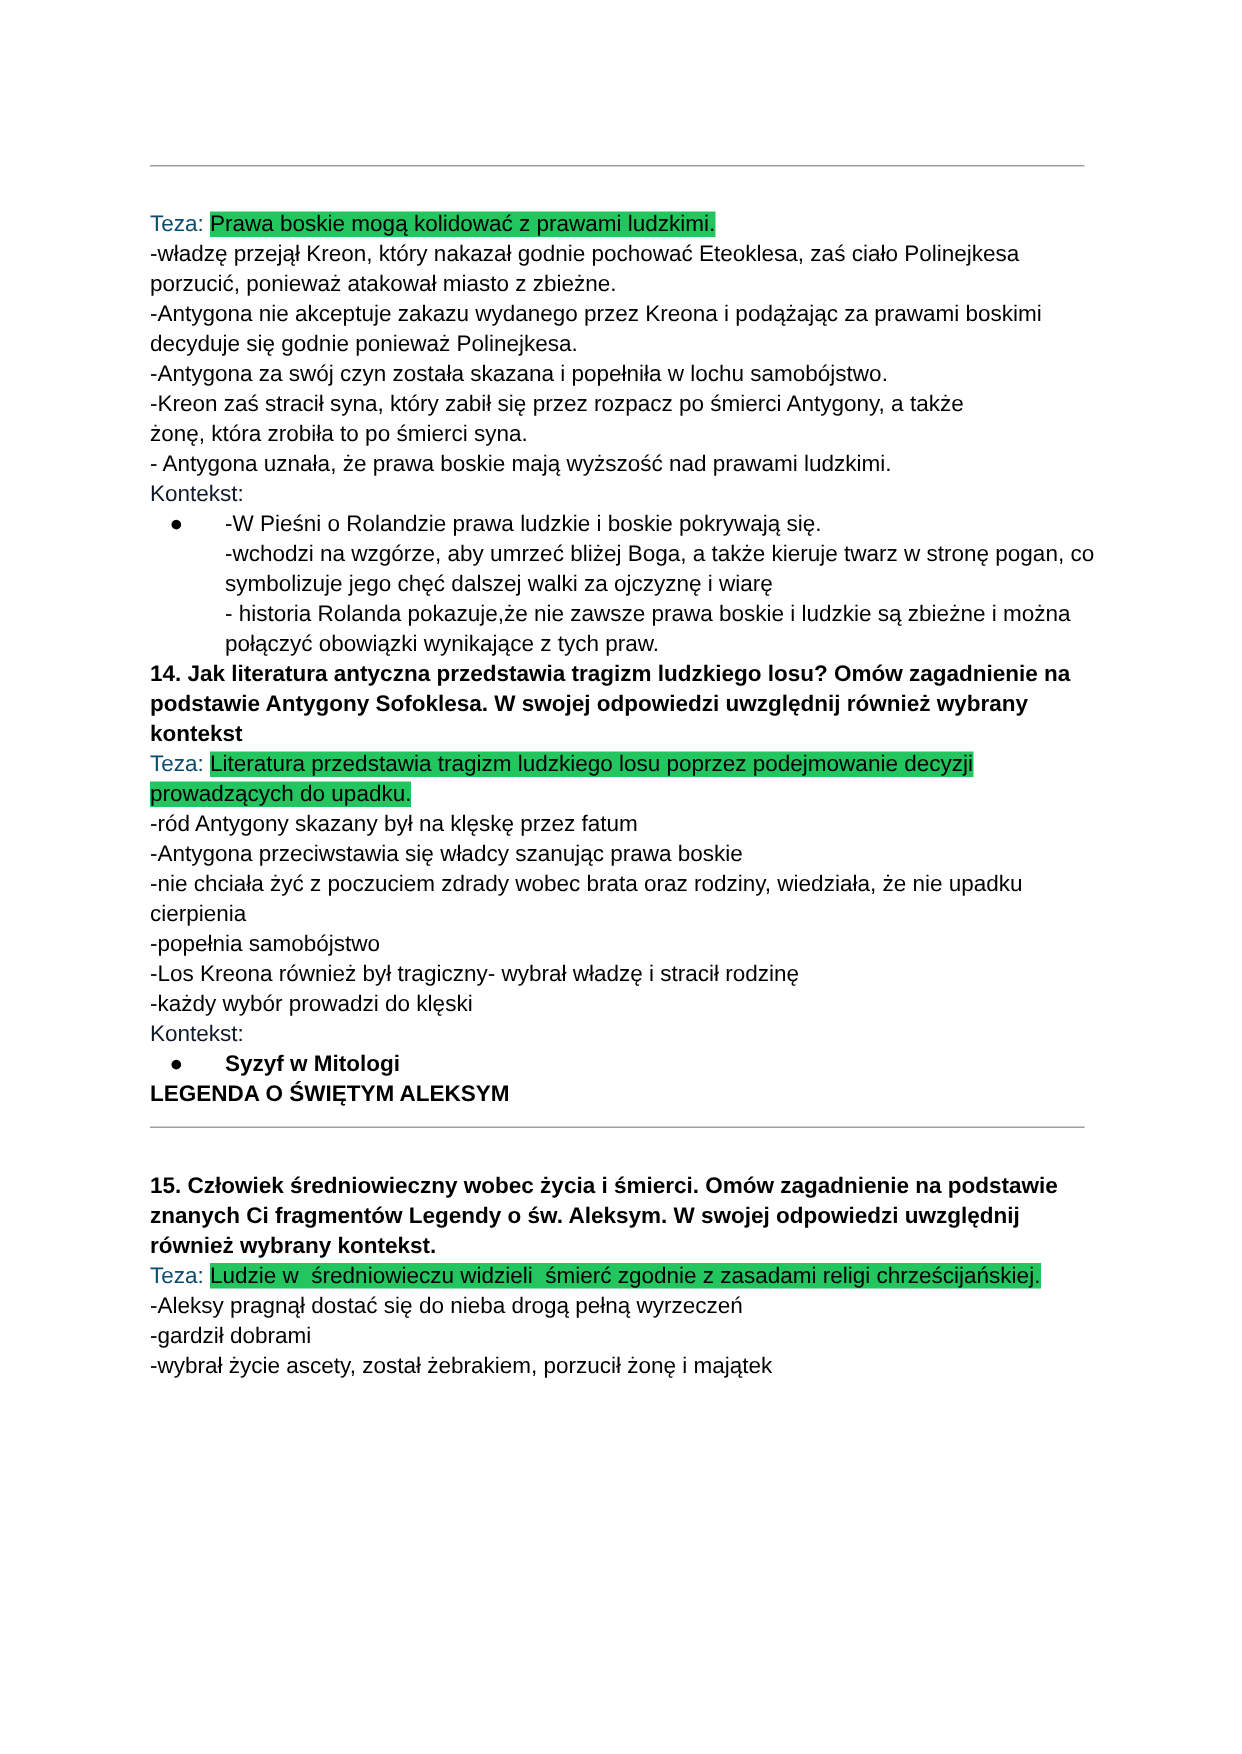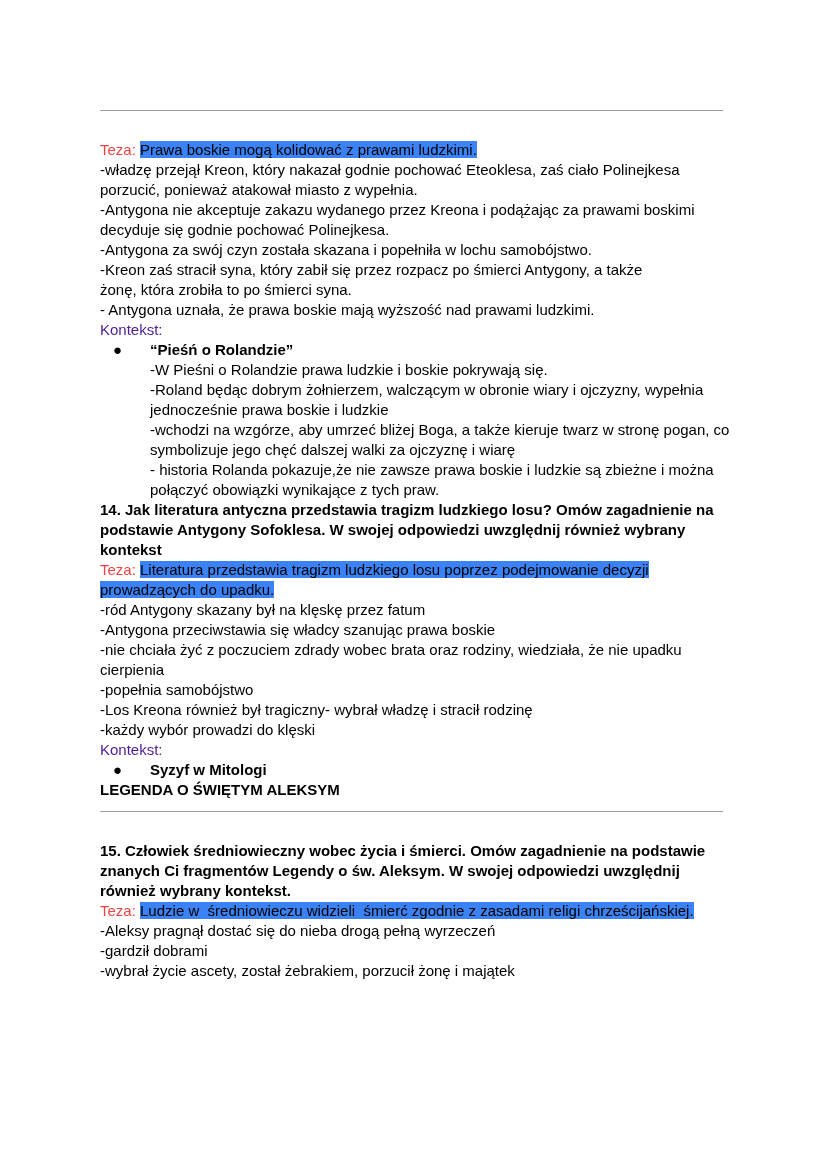--- a/index.html
+++ b/index.html
@@ -3,51 +3,49 @@
 <meta charset="utf-8">
 <style>
   html, body { margin: 0; padding: 0; background: #ffffff; }
   body { width: 828px; height: 1169px; position: relative; overflow: hidden;
          font-family: "Liberation Sans", sans-serif; color: #000; }
   .page { position: absolute; left: 100px; top: 99px; width: 625px; }
   .title { font-weight: bold; font-size: 15px; line-height: 20px; margin: 0; }
   hr.rule { border: 0; border-top: 1.5px solid #9e9e9e; margin: 11px 0 0 0; width: 623px; }
   .q { font-weight: bold; font-size: 15px; line-height: 20px; margin: 0; }
   .line { font-size: 15px; line-height: 20px; margin: 0; }
-  .teza-label { color: #ef4444; }
-  .hl { background: #3b82f6; }
-  .ctx { color: #4c1d95; font-size: 15px; line-height: 20px; margin: 0; }
+  .teza-label { color: #0c4a6e; }
+  .hl { background: #22c55e; }
+  .ctx { color: #0f172a; font-size: 15px; line-height: 20px; margin: 0; }
   ul.ctx-list { margin: 0; padding: 0; list-style: none; }
   ul.ctx-list li { position: relative; padding-left: 50px; font-size: 15px; line-height: 20px; }
   ul.ctx-list li .bullet { position: absolute; left: 13px; top: 0; font-size: 15px; }
   .sub { font-size: 15px; line-height: 20px; margin: 0; }
   .gap1 { height: 29px; }
 </style>
 </head>
 <body>
 
 <div class="page">
 
   <hr class="rule">
   <div class="gap1"></div>
 
   <div>
     <p class="line"><span class="teza-label">Teza:</span> <span class="hl">Prawa boskie mogą kolidować z prawami ludzkimi.</span></p>
-    <p class="line" style="width:600px">-władzę przejął Kreon, który nakazał godnie pochować Eteoklesa, zaś ciało Polinejkesa porzucić, ponieważ atakował miasto z wypełnia.</p>
-    <p class="line" style="width:615px">-Antygona nie akceptuje zakazu wydanego przez Kreona i podążając za prawami boskimi decyduje się godnie pochować Polinejkesa.</p>
+    <p class="line" style="width:600px">-władzę przejął Kreon, który nakazał godnie pochować Eteoklesa, zaś ciało Polinejkesa porzucić, ponieważ atakował miasto z zbieżne.</p>
+    <p class="line" style="width:615px">-Antygona nie akceptuje zakazu wydanego przez Kreona i podążając za prawami boskimi decyduje się godnie ponieważ Polinejkesa.</p>
     <p class="line">-Antygona za swój czyn została skazana i popełniła w lochu samobójstwo.</p>
     <p class="line" style="width:580px">-Kreon zaś stracił syna, który zabił się przez rozpacz po śmierci Antygony, a także żonę, która zrobiła to po śmierci syna.</p>
     <p class="line">- Antygona uznała, że prawa boskie mają wyższość nad prawami ludzkimi.</p>
     <p class="ctx">Kontekst:</p>
     <ul class="ctx-list">
       <li>
         <span class="bullet">●</span>
-        <p class="q">“Pieśń o Rolandzie”</p>
         <p class="sub">-W Pieśni o Rolandzie prawa ludzkie i boskie pokrywają się.</p>
-        <p class="sub" style="width:580px">-Roland będąc dobrym żołnierzem, walczącym w obronie wiary i ojczyzny, wypełnia jednocześnie prawa boskie i ludzkie</p>
         <p class="sub" style="width:580px">-wchodzi na wzgórze, aby umrzeć bliżej Boga, a także kieruje twarz w stronę pogan, co symbolizuje jego chęć dalszej walki za ojczyznę i wiarę</p>
         <p class="sub" style="width:585px">- historia Rolanda pokazuje,że nie zawsze prawa boskie i ludzkie są zbieżne i można połączyć obowiązki wynikające z tych praw.</p>
       </li>
     </ul>
   </div>
 
   <div>
     <p class="q" style="width:625px">14. Jak literatura antyczna przedstawia tragizm ludzkiego losu? Omów zagadnienie na podstawie Antygony Sofoklesa. W swojej odpowiedzi uwzględnij również wybrany kontekst</p>
     <p class="line" style="width:570px"><span class="teza-label">Teza:</span> <span class="hl">Literatura przedstawia tragizm ludzkiego losu poprzez podejmowanie decyzji prowadzących do upadku.</span></p>
     <p class="line">-ród Antygony skazany był na klęskę przez fatum</p>

